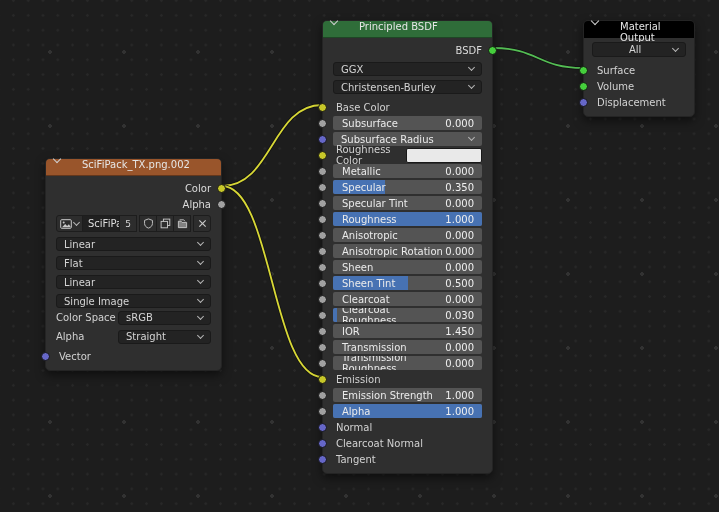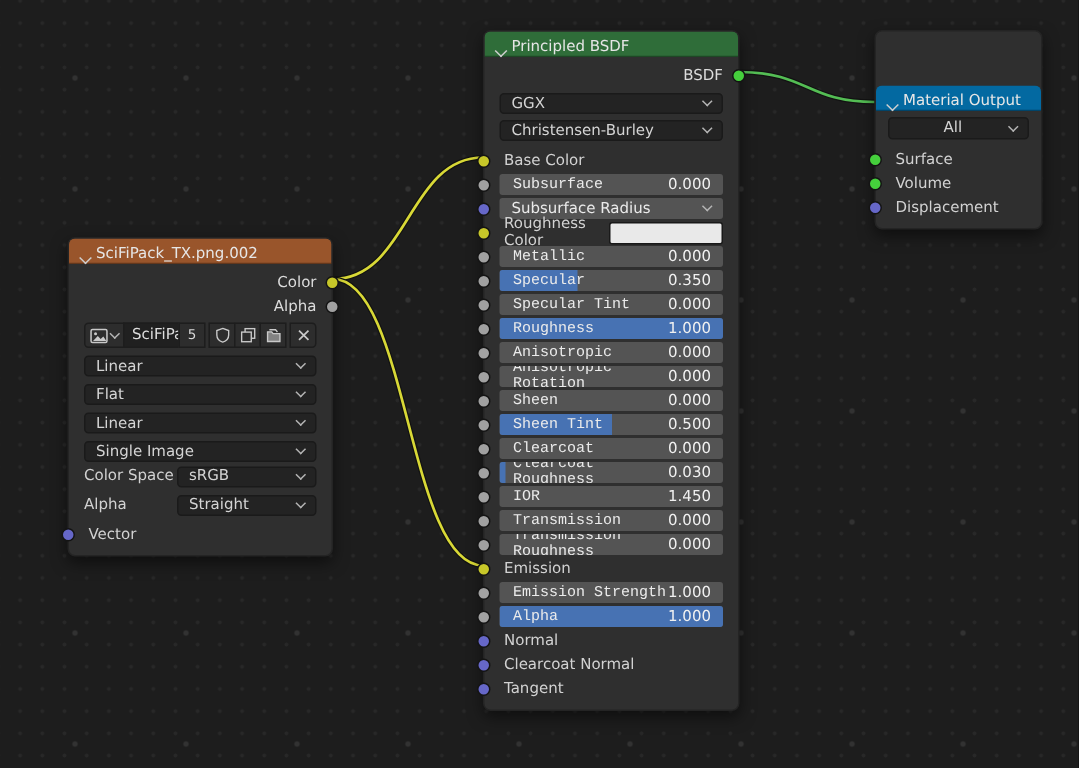--- a/index.html
+++ b/index.html
@@ -12,26 +12,26 @@
     background-size:74px 74px,14.8px 14.8px;
     background-position:13px 15px,6px 8px;
     font-family:"DejaVu Sans",sans-serif;font-size:10px;color:#d6d6d6;
   }
   #wires{position:absolute;left:0;top:0;z-index:1;}
   .node{
     position:absolute;z-index:2;background:#2f2f2f;border:1px solid #242424;
     border-radius:5px;box-shadow:0 4px 10px rgba(0,0,0,.5);box-sizing:border-box;
   }
   .nhead{
-    height:16px;display:flex;align-items:flex-end;gap:4px;padding:0 8px;
+    height:16px;display:flex;align-items:flex-start;gap:22px;padding:0 8px;
     border-radius:4px 4px 0 0;color:#e6e6e6;border-bottom:1px solid rgba(0,0,0,.35);
   }
   .hd-img{background:#99552b;}
   .hd-bsdf{background:#2f6d39;}
-  .hd-out{background:#0369a1;margin-top:36px;}
+  .hd-out{background:#000000;}
   .nbody{padding:4px 0 6px;}
   .chev{
     width:5px;height:5px;border-right:1.3px solid #cfcfcf;border-bottom:1.3px solid #cfcfcf;
     transform:rotate(45deg);margin-top:-3px;flex:none;
   }
   .chev.sm{width:4px;height:4px;border-color:#b5b5b5;}
   .row{height:16px;display:flex;align-items:center;position:relative;padding:0 10px;box-sizing:border-box;}
   .row.out{justify-content:flex-end;color:#dcdcdc;align-items:center;}
   .row .lbl{color:#d2d2d2;margin-left:3px;}
   .sock{
@@ -39,21 +39,21 @@
     border:1px solid #141414;box-sizing:border-box;top:50%;margin-top:-4.5px;z-index:3;
   }
   .sock.l{left:-5px;} .sock.r{right:-5px;}
   .s-yellow{background:#c7c729;} .s-gray{background:#a1a1a1;}
   .s-shader{background:#45cf3c;} .s-vector{background:#6667c8;}
   .slider{
     flex:1;height:14px;background:#545454;border-radius:2px;position:relative;
     display:flex;align-items:center;overflow:hidden;
   }
   .slider .fill{position:absolute;left:0;top:0;bottom:0;width:0;background:#4772b3;}
-  .slider .sl{position:relative;margin-left:9px;flex:1;color:#ebebeb;font-family:Liberation Mono, monospace;}
+  .slider .sl{position:relative;margin-left:9px;flex:1;color:#ebebeb;}
   .slider .sv{position:relative;margin-right:8px;color:#f0f0f0;}
   .gselect{ 
     flex:1;height:14px;background:#545454;border-radius:2px;display:flex;align-items:center;
     padding:0 8px;color:#ebebeb;box-sizing:border-box;
   }
   .dselect{ 
     height:14px;background:#232323;border:1px solid #1a1a1a;border-radius:3px;
     display:flex;align-items:center;padding:0 7px;color:#d4d4d4;box-sizing:border-box;
   }
   .dselect .gtxt{flex:1;}

